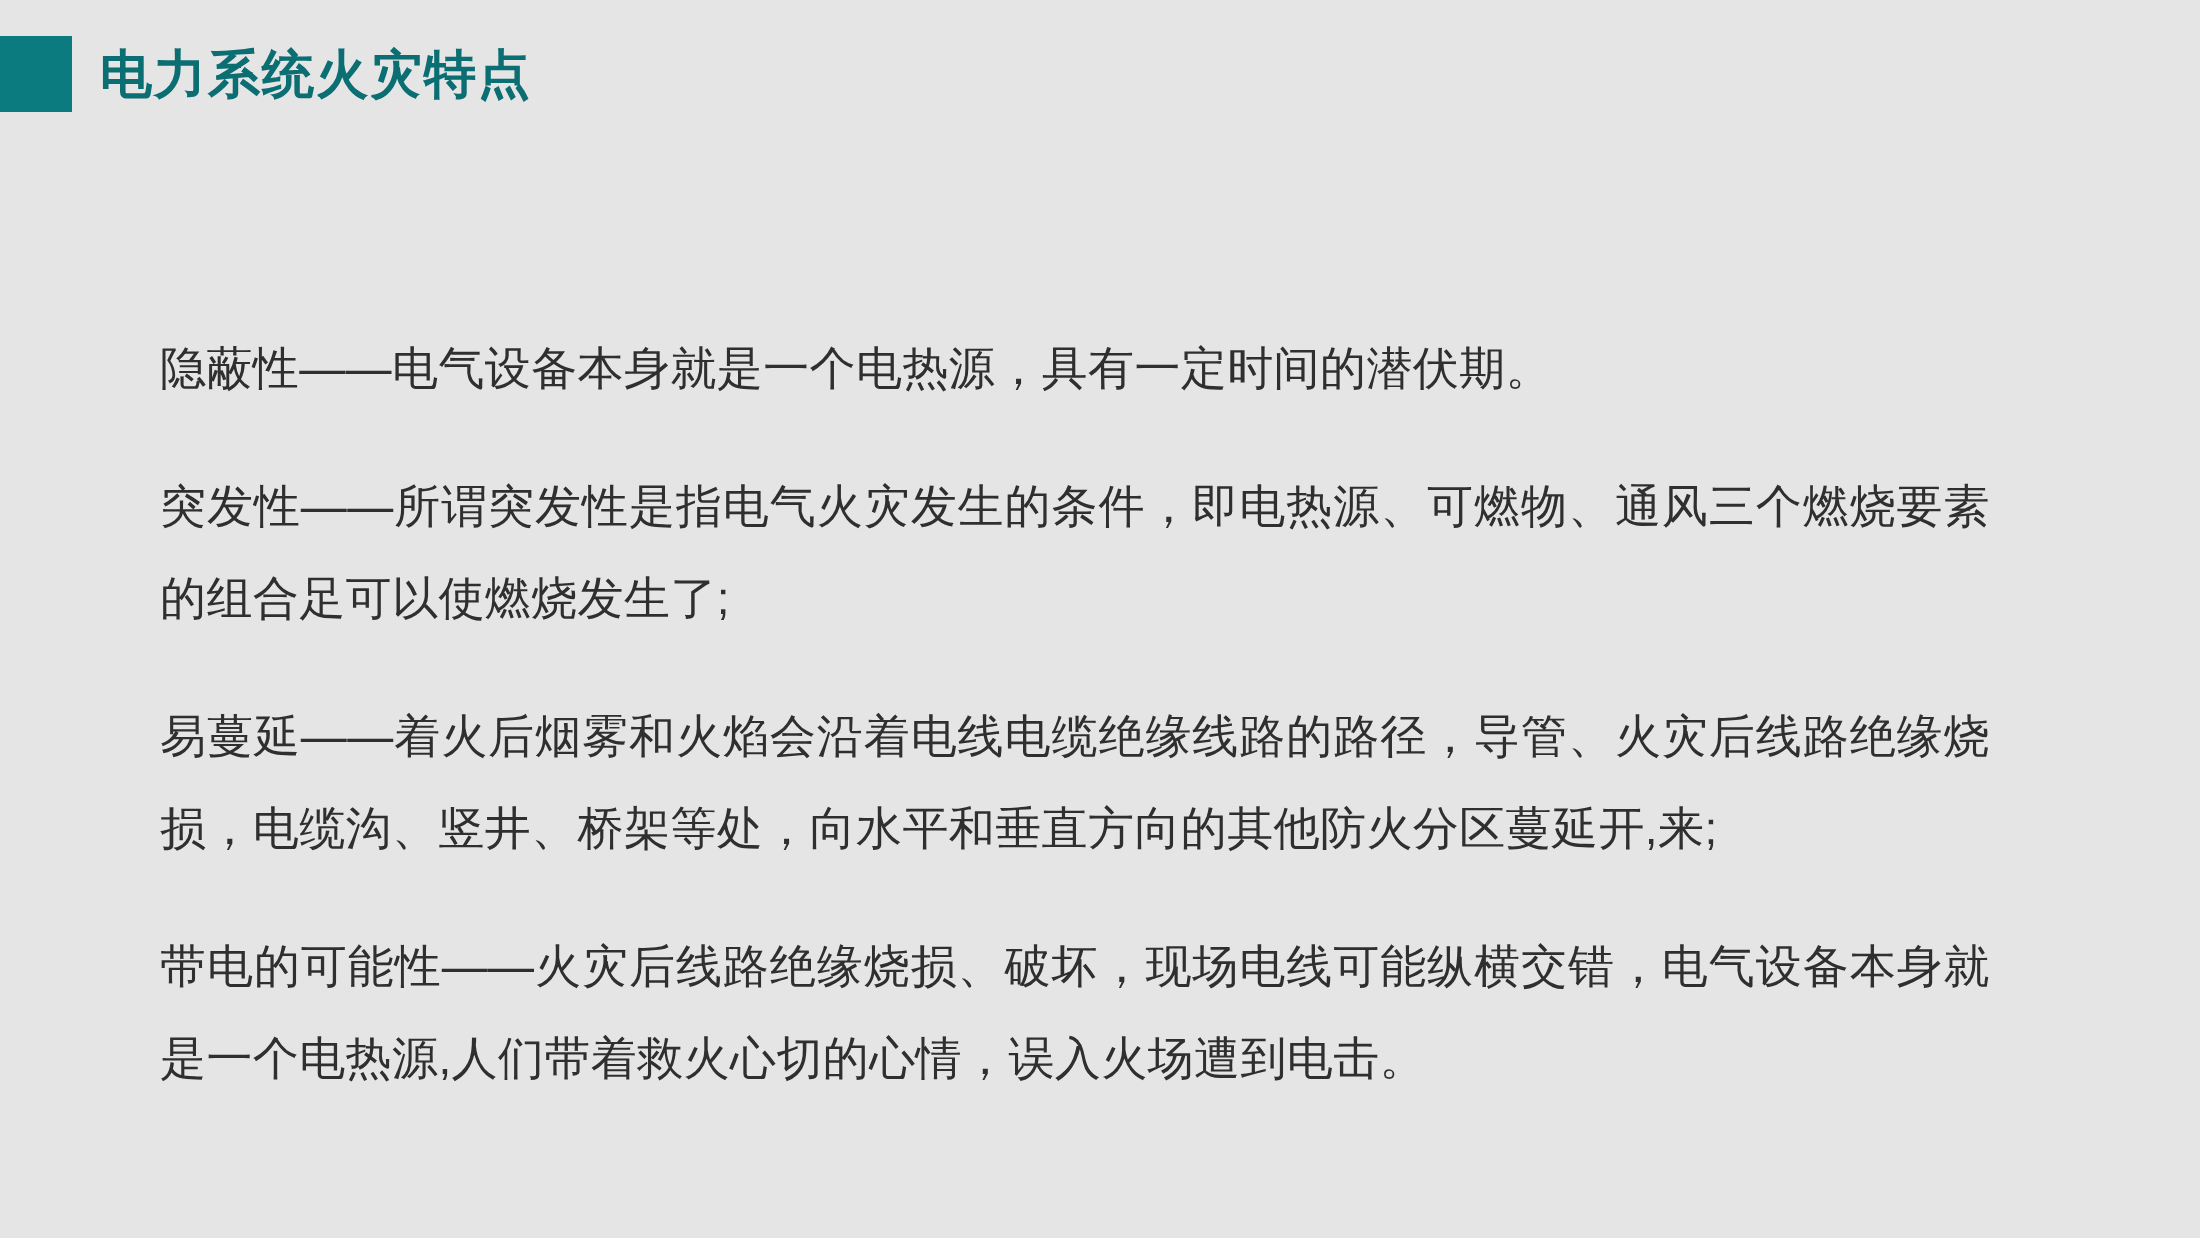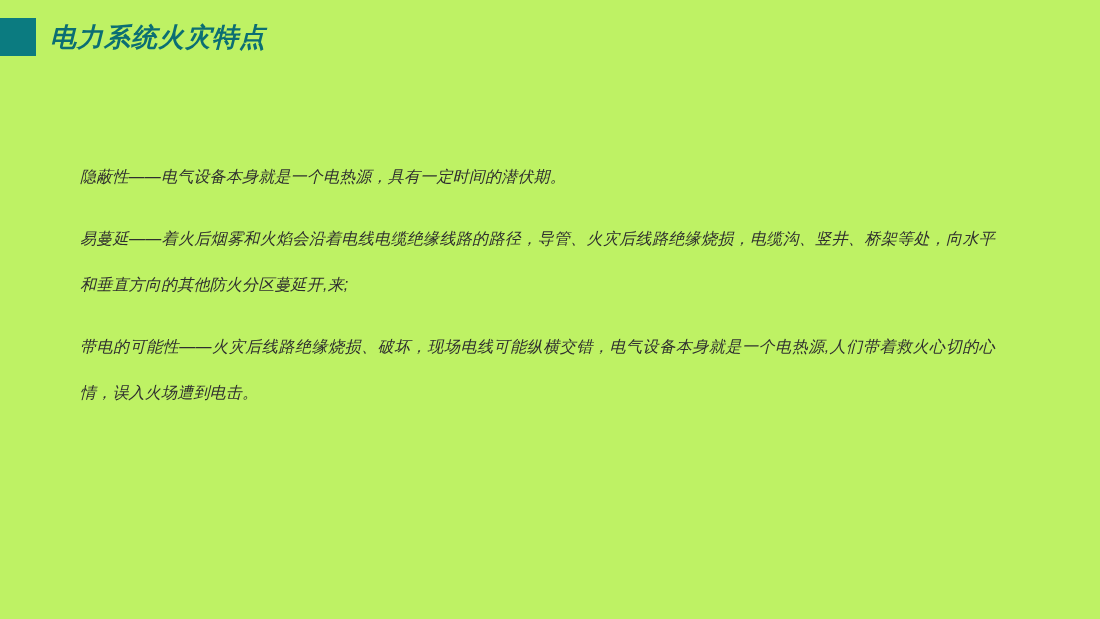--- a/index.html
+++ b/index.html
@@ -10,23 +10,22 @@
     width: 1100px;
     height: 619px;
     background: #ffffff;
     font-family: "Liberation Sans", sans-serif;
     overflow: hidden;
   }
   .slide {
     position: relative;
     width: 1100px;
     height: 619px;
-    background: #bef264;
+    background: #e5e5e5;
     box-sizing: border-box;
-    font-style: italic;
   }
   
   .header {
     position: absolute;
     left: 0;
     top: 18px;
     display: flex;
     align-items: center;
   }
   .header-bar {
@@ -44,36 +43,37 @@
     white-space: nowrap;
   }
   
   .content {
     position: absolute;
     left: 80px;
     top: 138px;
     width: 915px;
   }
   .para {
-    font-size: 16px;
+    font-size: 23px;
     color: #2f2f2f;
     line-height: 46px;
     text-align: justify;
     letter-spacing: 0.2px;
   }
 </style>
 </head>
 <body>
 
 <div class="slide">
 
   <div class="header">
     <div class="header-bar"></div>
     <div class="header-title">电力系统火灾特点</div>
   </div>
 
   <div class="content">
     <p class="para">隐蔽性——电气设备本身就是一个电热源，具有一定时间的潜伏期。</p>
+    <p class="para">突发性——所谓突发性是指电气火灾发生的条件，即电热源、可燃物、通风三个燃烧要素的组合足可以使燃烧发生了;</p>
     <p class="para">易蔓延——着火后烟雾和火焰会沿着电线电缆绝缘线路的路径，导管、火灾后线路绝缘烧损，电缆沟、竖井、桥架等处，向水平和垂直方向的其他防火分区蔓延开,来;</p>
     <p class="para">带电的可能性——火灾后线路绝缘烧损、破坏，现场电线可能纵横交错，电气设备本身就是一个电热源,人们带着救火心切的心情，误入火场遭到电击。</p>
   </div>
 
 </div>
 
 </body></html>

